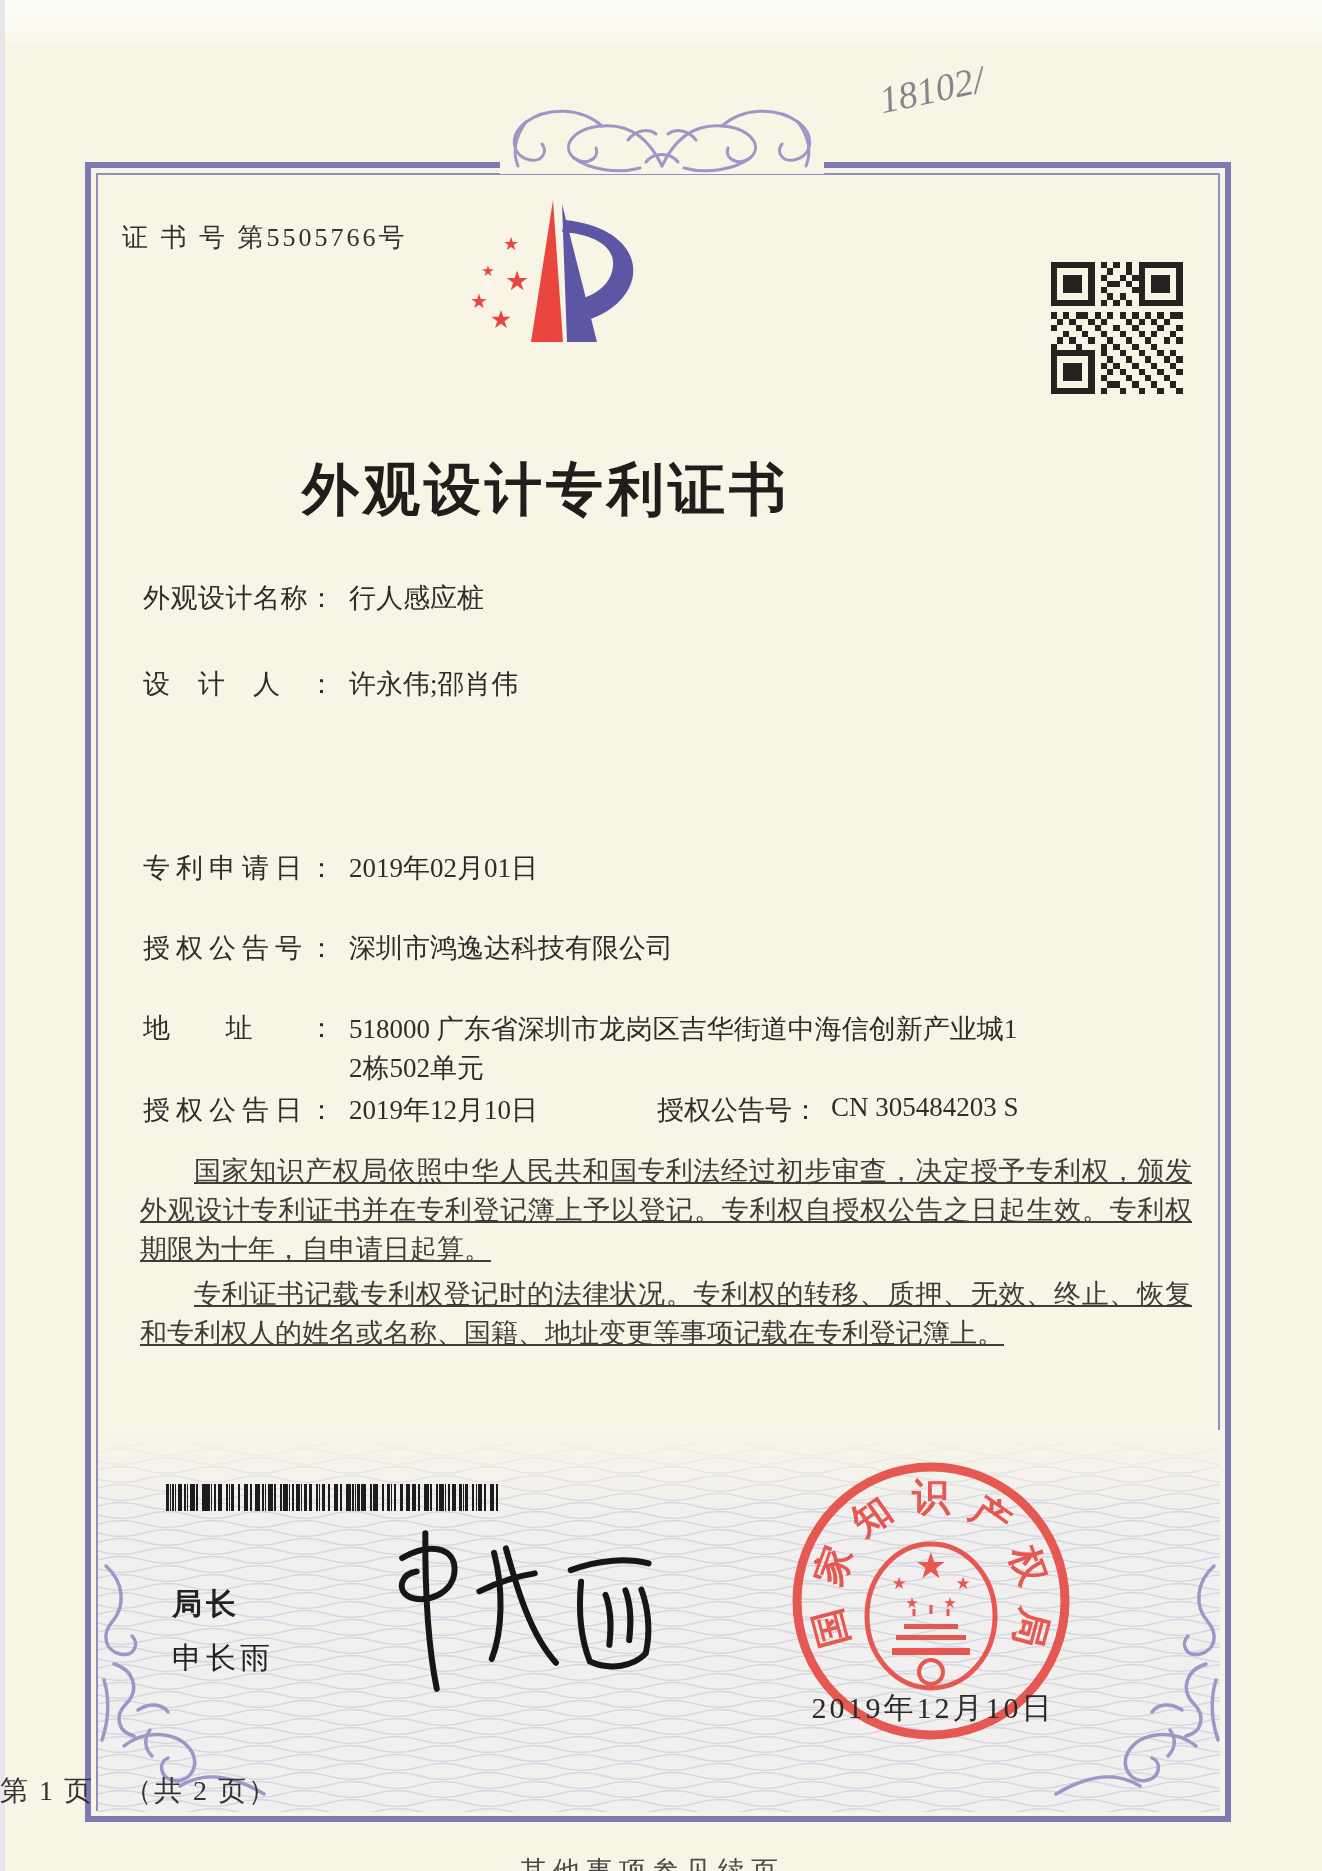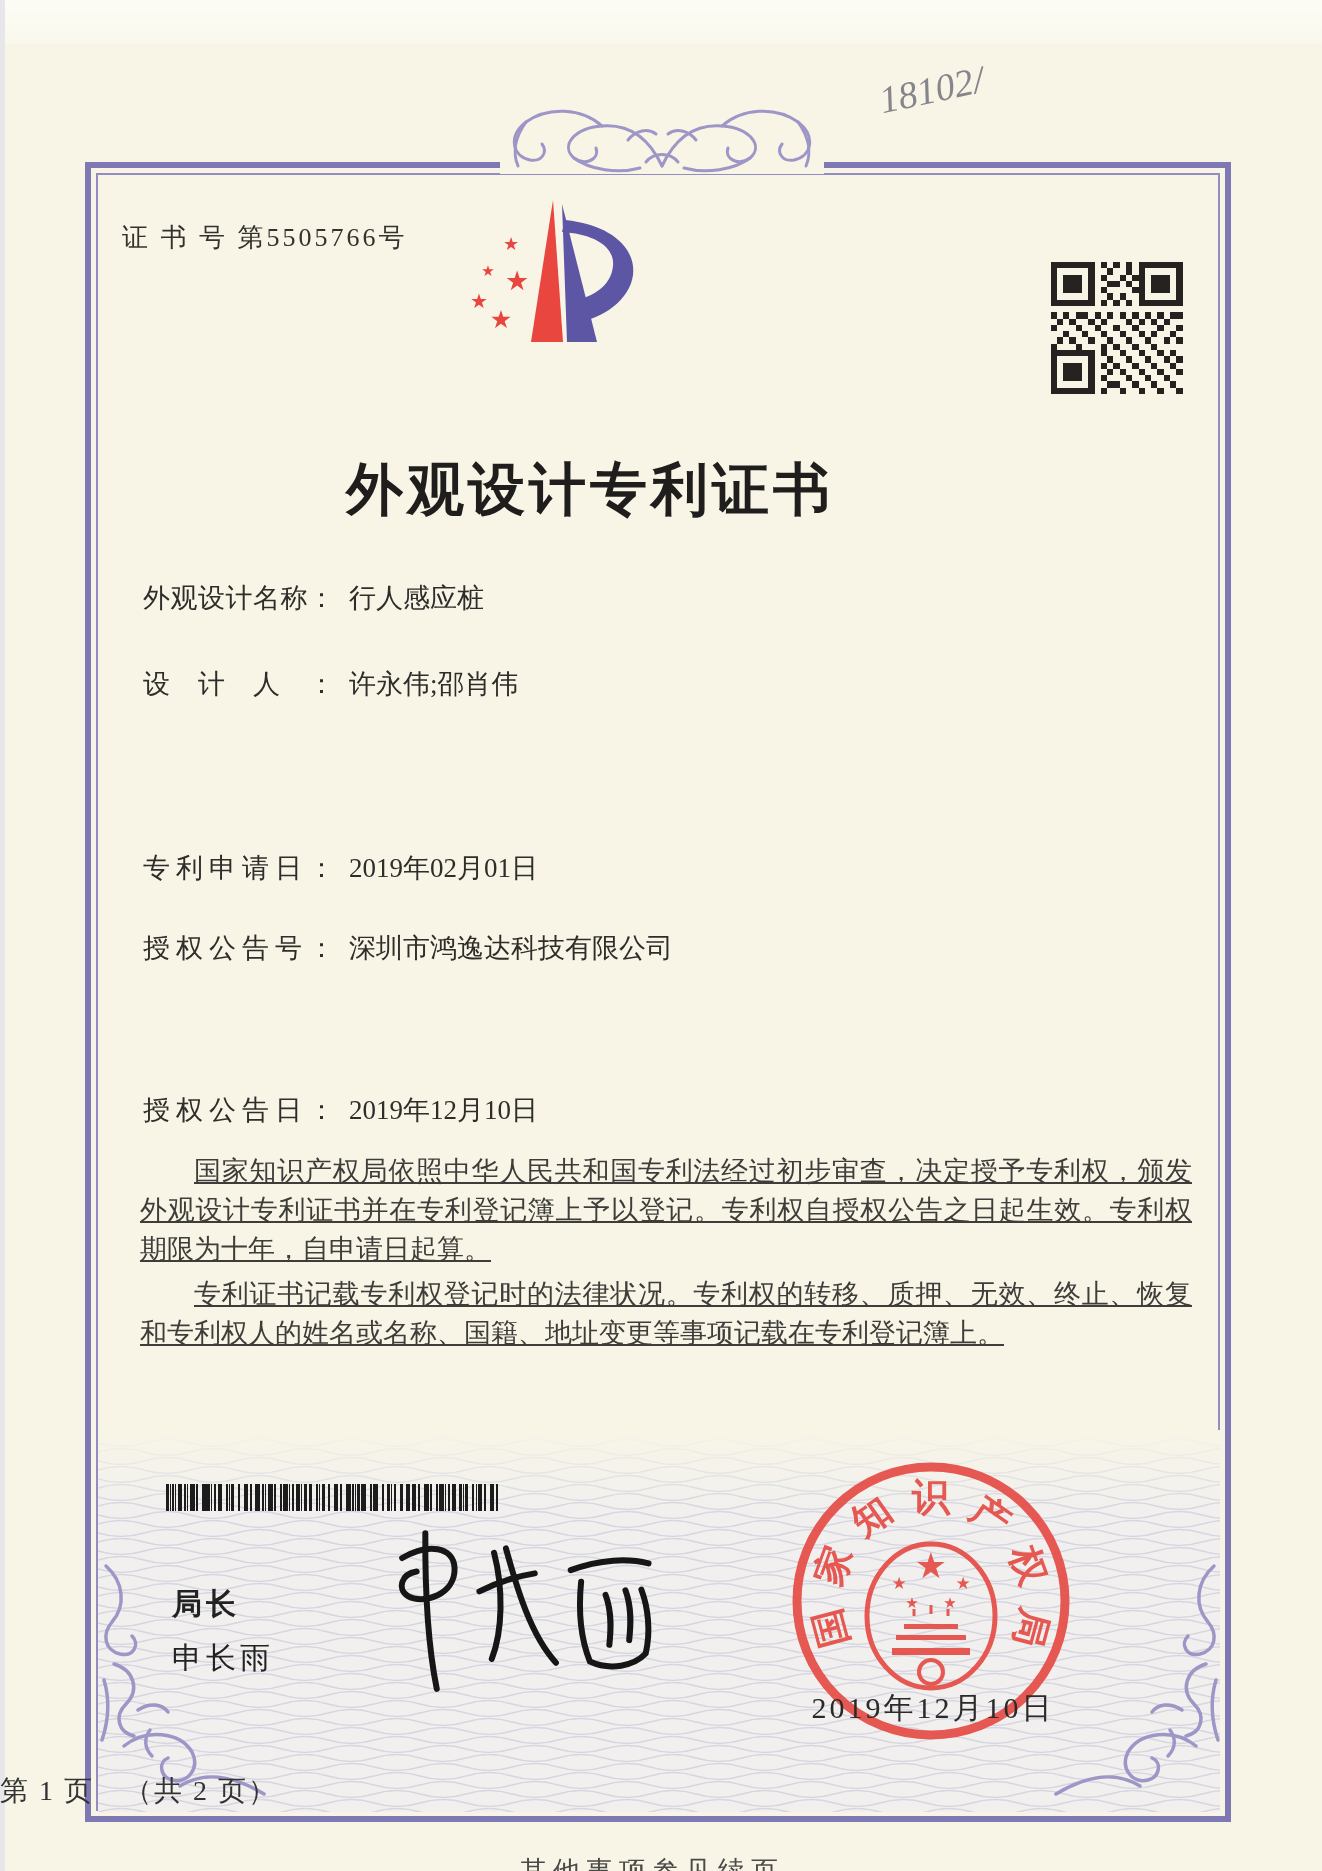--- a/index.html
+++ b/index.html
@@ -5,21 +5,21 @@
   html,body{margin:0;padding:0;}
   body{width:1322px;height:1871px;background:#f8f5e7;font-family:"Liberation Serif","DejaVu Serif",serif;}
   #page{position:relative;width:1322px;height:1871px;overflow:hidden;background:#f8f5e7;}
   .scan-top{position:absolute;left:0;top:0;width:1322px;height:44px;background:linear-gradient(#fdfdf7,#faf8ec);}
   .scan-left{position:absolute;left:0;top:0;width:5px;height:1871px;background:#e7e6ea;}
   
   .frame-outer{position:absolute;left:85px;top:162px;width:1146px;height:1660px;border:6px solid #7e78b3;box-sizing:border-box;}
   .frame-inner{position:absolute;left:96px;top:173px;width:1124px;height:1638px;border:2px solid #948dc0;box-sizing:border-box;}
   .cert-no{position:absolute;left:122px;top:220px;font-size:26px;letter-spacing:3px;color:#33322f;}
   .handwritten{position:absolute;left:878px;top:62px;width:160px;font-size:38px;font-style:italic;color:#85858b;transform:rotate(-12deg);font-family:"Liberation Serif","DejaVu Serif",serif;}
-  .title{position:absolute;left:302px;top:452px;font-size:57px;font-weight:600;letter-spacing:4px;color:#1f1e1c;margin-left:44px;}
+  .title{position:absolute;left:302px;top:452px;font-size:57px;font-weight:600;letter-spacing:4px;color:#1f1e1c;}
   .row{position:absolute;left:143px;font-size:27px;color:#2e2d2a;white-space:nowrap;}
   .lbl{display:inline-block;width:192px;text-align:justify;text-align-last:justify;vertical-align:top;}
   .lbl2{display:inline-block;width:160px;text-align:justify;text-align-last:justify;vertical-align:top;}
   .val{margin-left:14px;}
   .addr{display:inline-block;vertical-align:top;line-height:39px;white-space:normal;width:860px;}
   .grant2{position:absolute;left:514px;top:0;}
   .body-text{position:absolute;left:140px;top:1152px;width:1052px;font-size:27px;line-height:39px;color:#3e3d3a;text-align:justify;text-decoration:underline;}
   .body-text p{margin:0;text-indent:2em;}
   .body-text p + p{margin-top:6px;}
   .wave-band{position:absolute;left:98px;top:1430px;width:1122px;height:382px;background:#f1f0ee;}
@@ -116,22 +116,28 @@
   </div>
   <div class="row" style="top:666px">
     <span class="lbl">设计人：</span><span class="val">许永伟;邵肖伟</span>
   </div>
   <div class="row" style="top:850px">
     <span class="lbl">专利申请日：</span><span class="val">2019年02月01日</span>
   </div>
   <div class="row" style="top:930px">
     <span class="lbl">授权公告号：</span><span class="val">深圳市鸿逸达科技有限公司</span>
   </div>
+  <div class="row" style="top:1010px">
+    <span class="lbl">地址：</span><span class="val addr"><span>518000 广东省深圳市龙岗区吉华街道中海信创新产业城1</span><br><span>2栋502单元</span></span>
+  </div>
   <div class="row" style="top:1092px;width:1060px">
     <span class="lbl">授权公告日：</span><span class="val">2019年12月10日</span>
+    <span class="grant2">
+      <span class="lbl2">授权公告号：</span><span class="val">CN 305484203 S</span>
+    </span>
   </div>
 
   <div class="body-text">
     <p>国家知识产权局依照中华人民共和国专利法经过初步审查，决定授予专利权，颁发外观设计专利证书并在专利登记簿上予以登记。专利权自授权公告之日起生效。专利权期限为十年，自申请日起算。</p>
     <p>专利证书记载专利权登记时的法律状况。专利权的转移、质押、无效、终止、恢复和专利权人的姓名或名称、国籍、地址变更等事项记载在专利登记簿上。</p>
   </div>
 
   <div class="wave-band">
     <svg width="1122" height="382">
       <defs>

